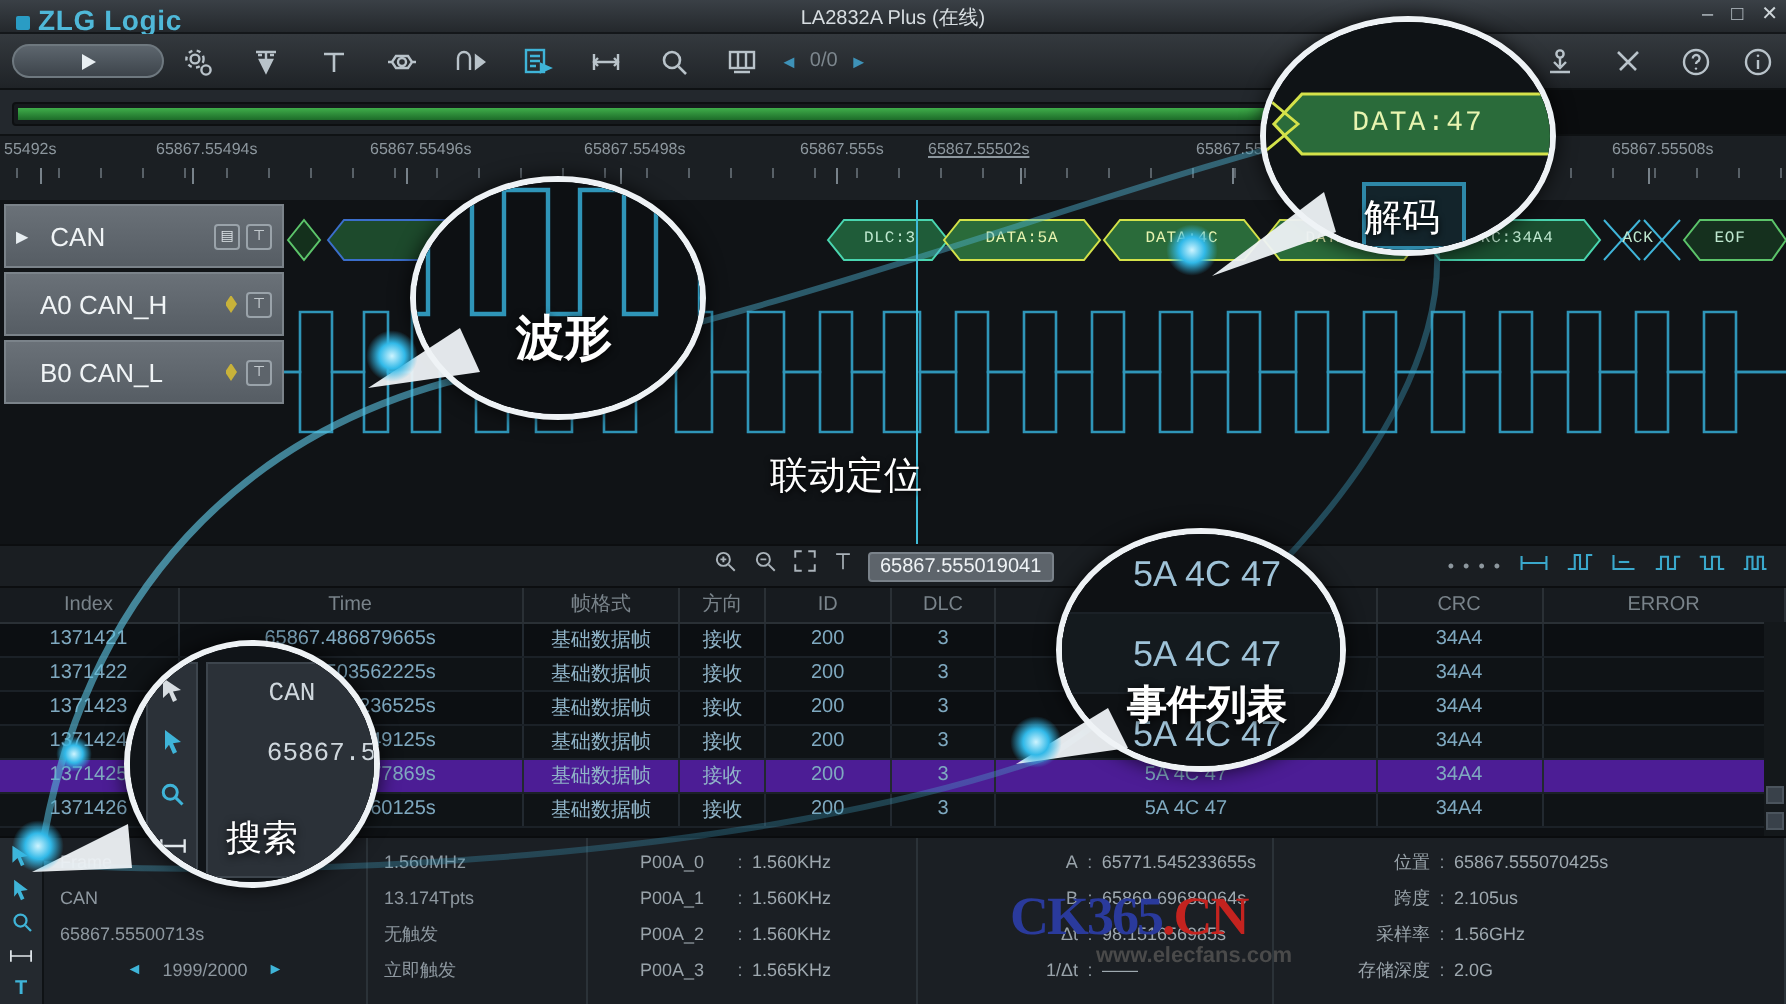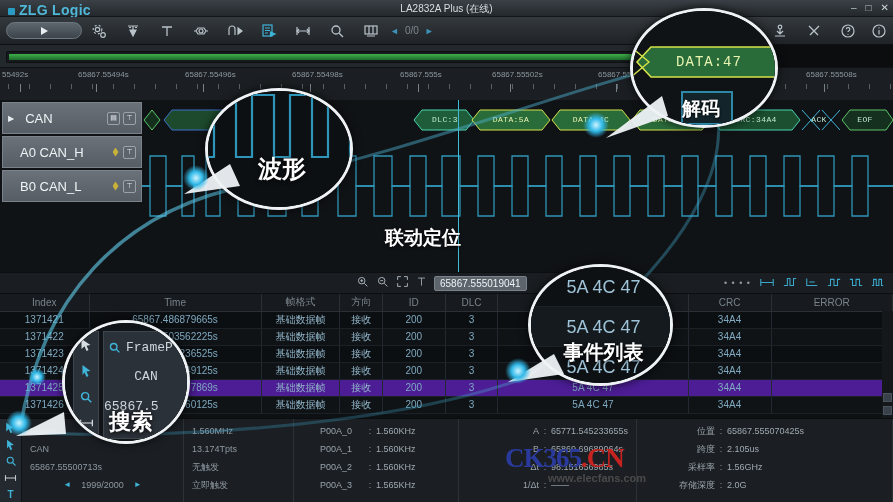--- a/index.html
+++ b/index.html
@@ -172,21 +172,21 @@
   .redT { color:#d8453a; font-weight:bold; }
 
   
   .lens {
     position:absolute; border-radius:50%;
     border:3px solid #eef2f5;
     box-shadow: 0 0 10px rgba(0,0,0,.75);
     overflow:hidden; background:#0d1013;
   }
   .lenslabel {
-    position:absolute; color:#fff; font-weight:bold; text-shadow:0 1px 3px #000;
+    position:absolute; color:#fff; font-weight:normal; text-shadow:0 1px 3px #000;
     white-space:nowrap;
   }
   .glow {
     position:absolute; width:26px;height:26px;border-radius:50%;
     background: radial-gradient(circle, #cdf4ff 0%, #31b9e8 35%, rgba(30,150,200,0) 70%);
   }
   .arcwrap { position:absolute; inset:0; pointer-events:none; }
 
   .decodebox {
     position:absolute; height:19px; display:flex; align-items:center; justify-content:center;
@@ -321,21 +321,21 @@
         <div class="tlabel" style="left: 2px;">55492s</div>
         <div class="tickmark maj" style="left: 20px;"></div>
         <div class="tlabel" style="left: 78px;">65867.55494s</div>
         <div class="tickmark maj" style="left: 96px;"></div>
         <div class="tlabel" style="left: 185px;">65867.55496s</div>
         <div class="tickmark maj" style="left: 203px;"></div>
         <div class="tlabel" style="left: 292px;">65867.55498s</div>
         <div class="tickmark maj" style="left: 310px;"></div>
         <div class="tlabel" style="left: 400px;">65867.555s</div>
         <div class="tickmark maj" style="left: 418px;"></div>
-        <div class="tlabel" style="left: 492px;">65867.55502s</div>
+        <div class="tlabel" style="left: 464px; text-decoration: underline;">65867.55502s</div>
         <div class="tickmark maj" style="left: 510px;"></div>
         <div class="tlabel" style="left: 598px;">65867.55504s</div>
         <div class="tickmark maj" style="left: 616px;"></div>
         <div class="tlabel" style="left: 705px;">65867.55506s</div>
         <div class="tickmark maj" style="left: 723px;"></div>
         <div class="tlabel" style="left: 806px;">65867.55508s</div>
         <div class="tickmark maj" style="left: 824px;"></div>
         <div class="tickmark" style="left: 8px;"></div>
         <div class="tickmark" style="left: 29px;"></div>
         <div class="tickmark" style="left: 50px;"></div>
@@ -816,35 +816,28 @@
             </svg>
         </div>
         <div style="height:26px;display:flex;align-items:center;justify-content:center">
           <svg width="15" height="10" viewBox="0 0 18 12" stroke="#e2e8ec" stroke-width="1.4" fill="none">
               <path d="M2 2v8M16 2v8M2 6h14"></path>
             </svg>
         </div>
       </div>
       <div style="position:absolute;left:38px;top:8px;width:86px;height:108px;background:#2b3138;border:1px solid #3d454d;
                   font-family:'Liberation Mono',monospace;font-size:13px;color:#cfd7dd">
-        <div style="display:flex;align-items:center;gap:5px;height:30px;padding-left:4px">
-          <svg width="13" height="13" viewBox="0 0 16 16" stroke="#3fb4d8" stroke-width="1.7" fill="none">
-              <circle cx="7" cy="7" r="4"></circle>
-              <path d="M10.2 10.2L14 14"></path>
-            </svg>
-          <span>FrameP</span>
-        </div>
         <div style="height:30px;line-height:30px;text-align:center">
           <span>CAN</span>
         </div>
-        <div style="height:30px;line-height:30px;text-align:left">
+        <div style="height:30px;line-height:30px;text-align:right">
           <span>65867.5</span>
         </div>
       </div>
-      <div style="position:absolute;left:4px;top:84px;width:124px;text-align:center;font-size:22px;font-weight:bold;color:#fff;text-shadow:0 1px 4px #000">搜索</div>
+      <div style="position:absolute;left:4px;top:84px;width:124px;text-align:center;font-size:18px;font-weight:normal;color:#fff;text-shadow:0 1px 4px #000">搜索</div>
     </div>
     <svg width="60" height="48" style="position:absolute;left:10px;top:408px">
       <polygon points="54,4 56,26 6,28" fill="#eef2f5" opacity="0.95"></polygon>
     </svg>
     <div class="glow" style="left:6px;top:410px"></div>
     <div class="glow" style="left:28px;top:368px;width:18px;height:18px"></div>
 
     <div class="wm">
       <span class="b">CK</span><span class="b">365</span><span class="r">.CN</span>
     </div>

